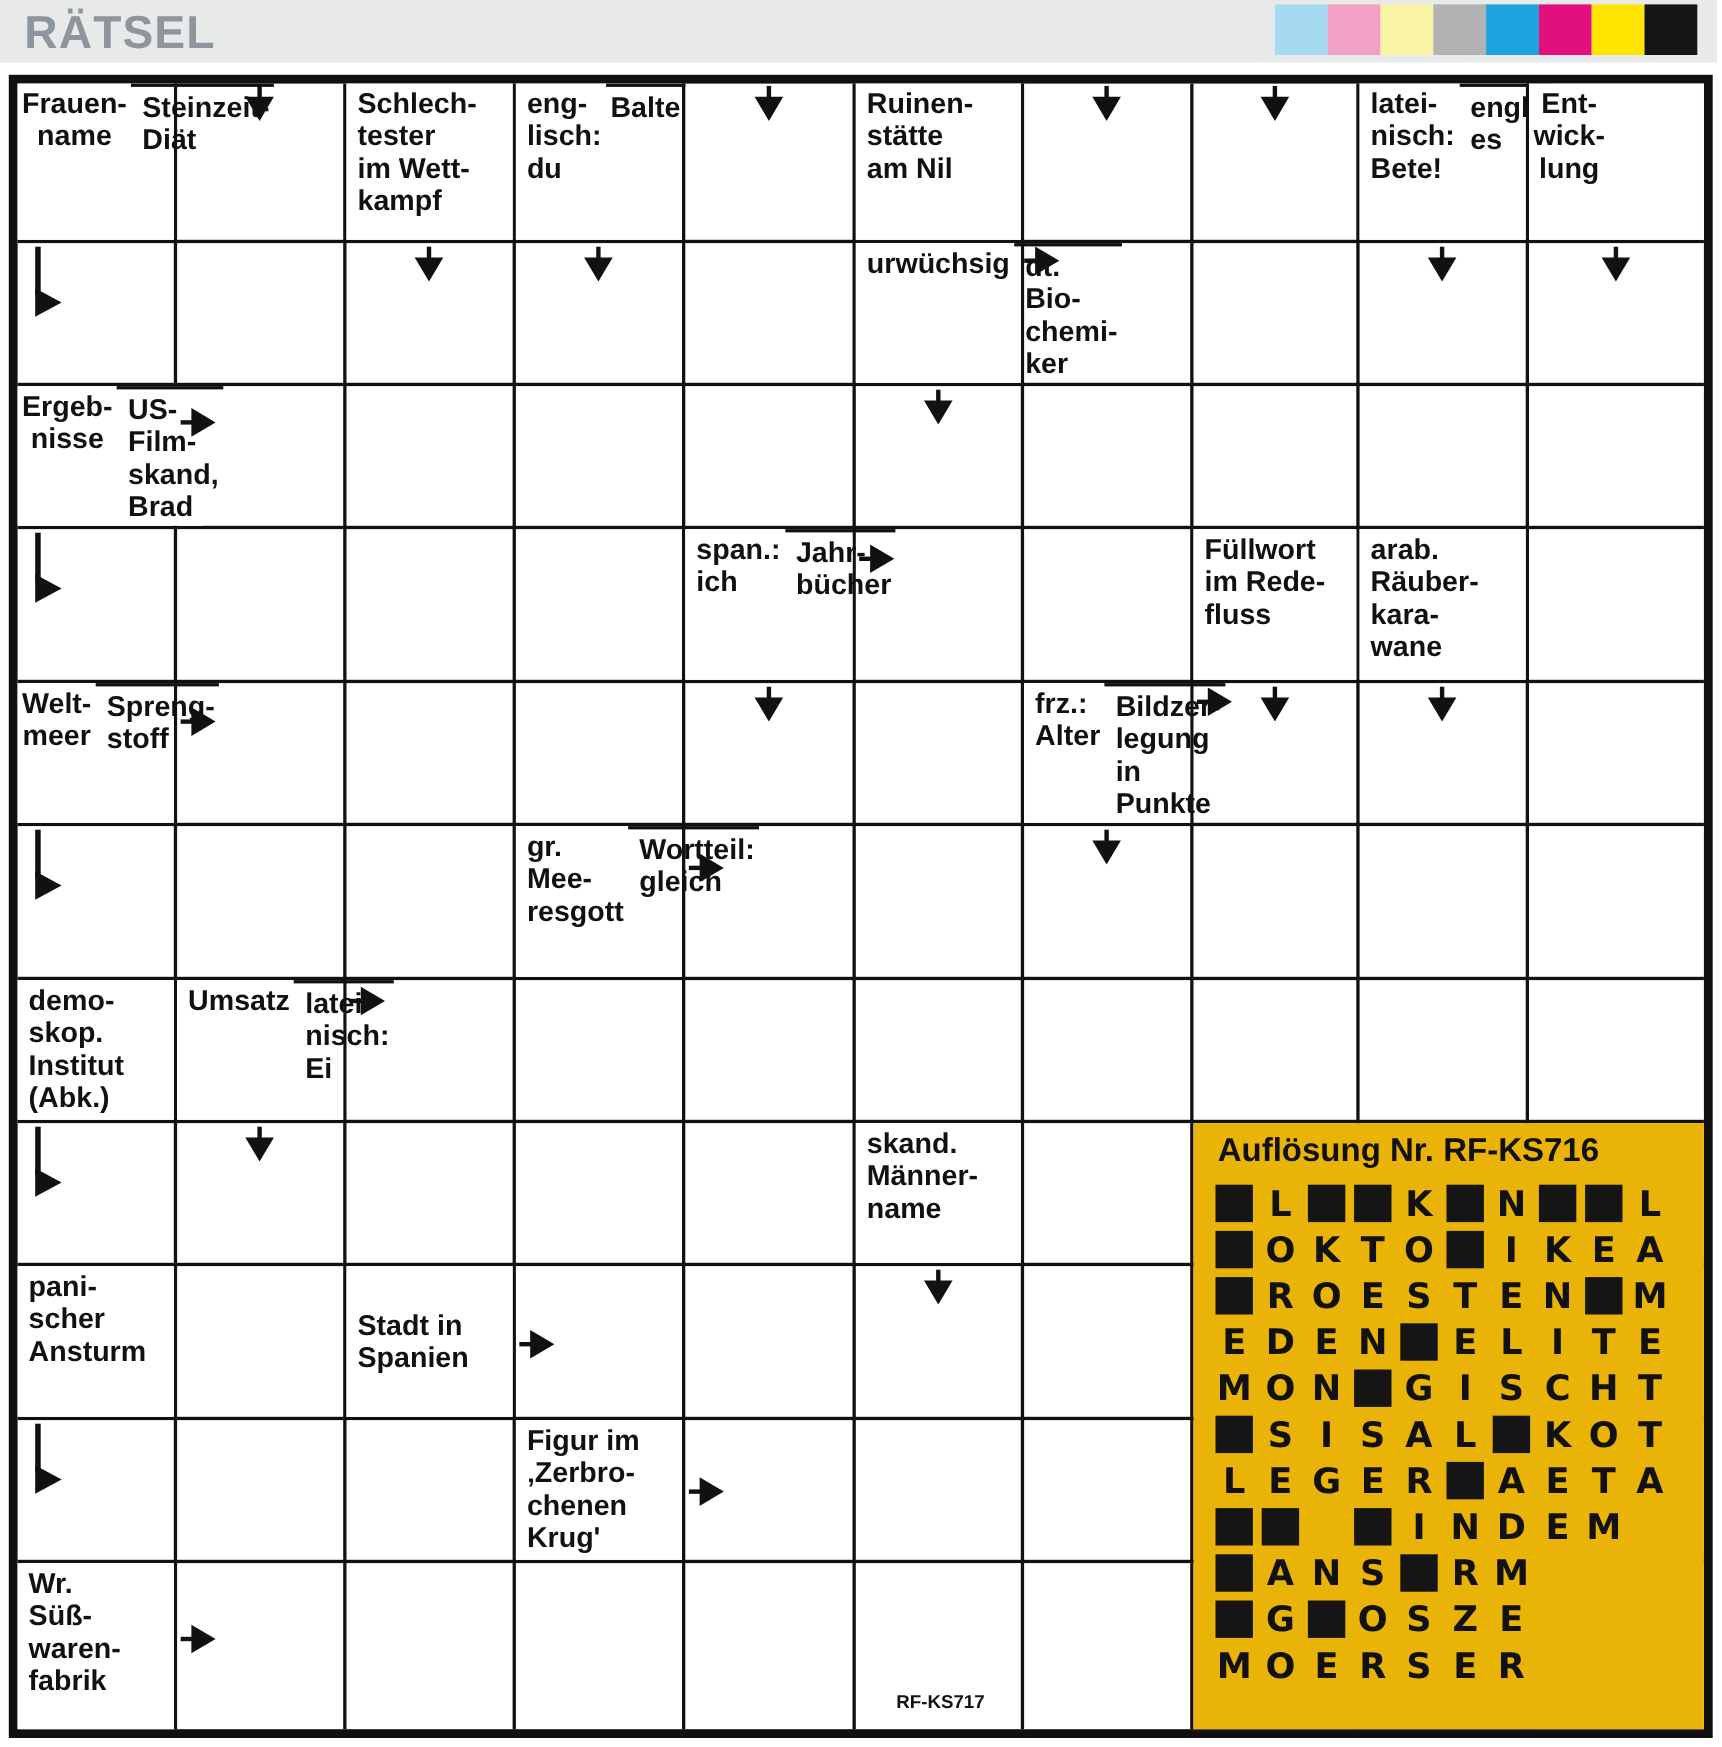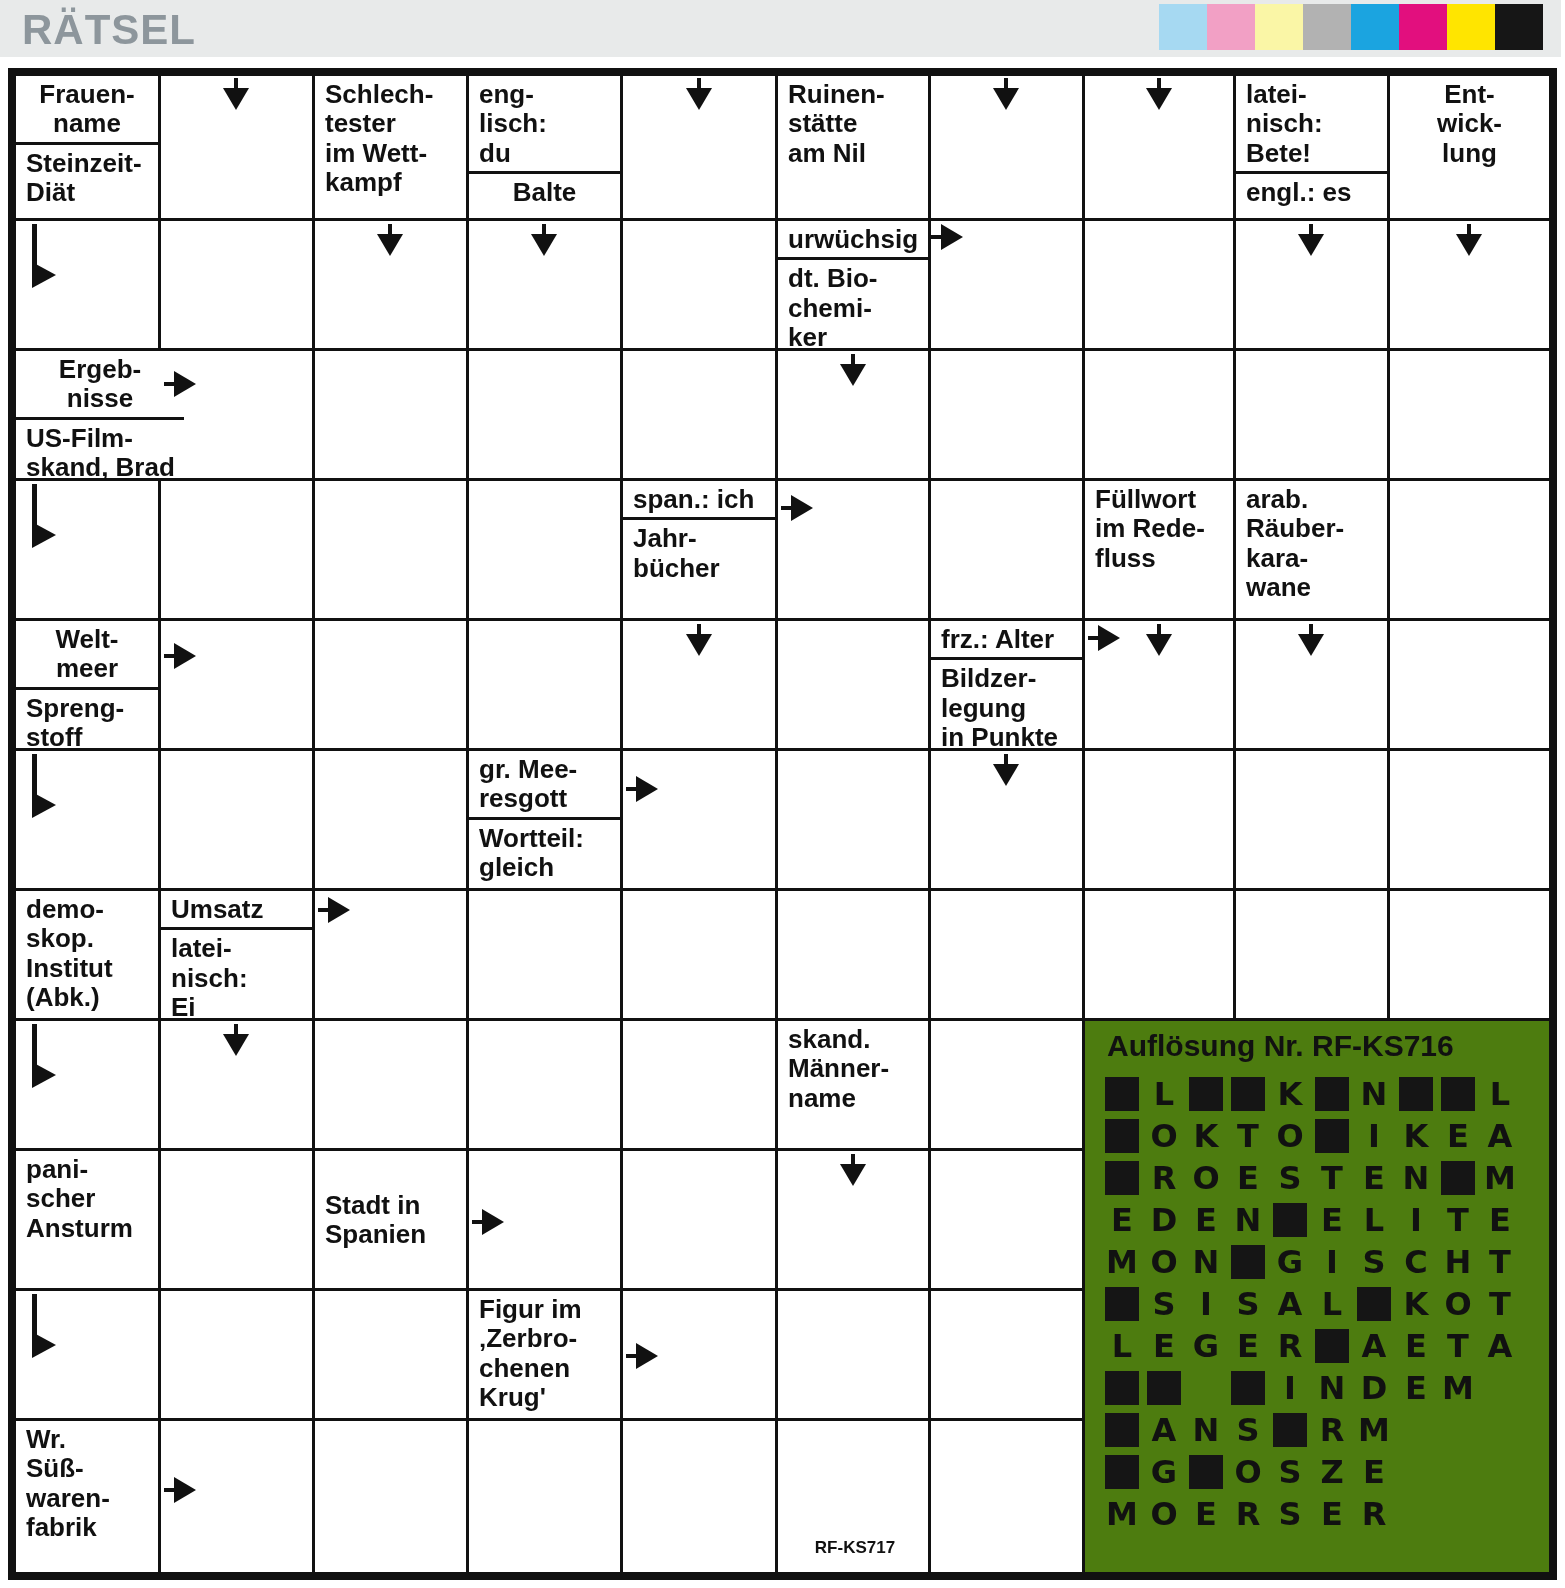--- a/index.html
+++ b/index.html
@@ -13,34 +13,34 @@
   .colorbars{position:absolute;right:18px;top:4px;height:46px;display:flex;}
   .colorbar-seg{width:48px;height:46px;}
 
   
   #grid{position:absolute;left:8px;top:68px;width:1549px;height:1512px;
         border:8px solid #111;box-sizing:border-box;background:#fff;}
   .vline,.hline{position:absolute;background:#111;z-index:1;}
   .vline{top:0;width:3px;height:1496px;}
   .hline{left:0;height:3px;width:1533px;}
 
-  .cell{position:absolute;display:flex;flex-direction:column;background:#fff;
+  .cell{position:absolute;display:flex;background:#fff;
         z-index:2;box-sizing:border-box;}
   .sec{padding:4px 4px 3px 10px;white-space:pre-line;font-weight:700;
        font-size:26px;line-height:1.13;}
   .sec.b{border-top:3px solid #111;flex:1;}
   .sec.center{text-align:center;padding-left:4px;}
 
   .arr{position:absolute;z-index:4;}
   .arr svg{display:block;}
   .arr rect,.arr polygon,.arr path{fill:#111;}
 
   
   .solutionbox{position:absolute;left:1069px;top:945px;width:464px;height:551px;
-               background:#4d7c0f;z-index:3;box-sizing:border-box;}
+               background:#eab308;z-index:3;box-sizing:border-box;}
   .sol-title{position:absolute;left:22px;top:8px;font-size:30px;font-weight:700;}
   .sol-grid{position:absolute;left:18px;top:54px;display:flex;flex-direction:column;gap:4px;}
   .sol-row{display:flex;gap:4px;height:38px;}
   .sol-cell{width:38px;height:38px;display:flex;align-items:center;justify-content:center;
             font-weight:700;font-size:32px;font-family:"DejaVu Sans",sans-serif;}
   .sol-cell.black::after{content:"";width:34px;height:34px;background:#151515;}
 
   .pcode{position:absolute;left:766px;top:1462px;width:146px;text-align:center;
          font-size:17px;font-weight:700;z-index:2;}
 </style>

